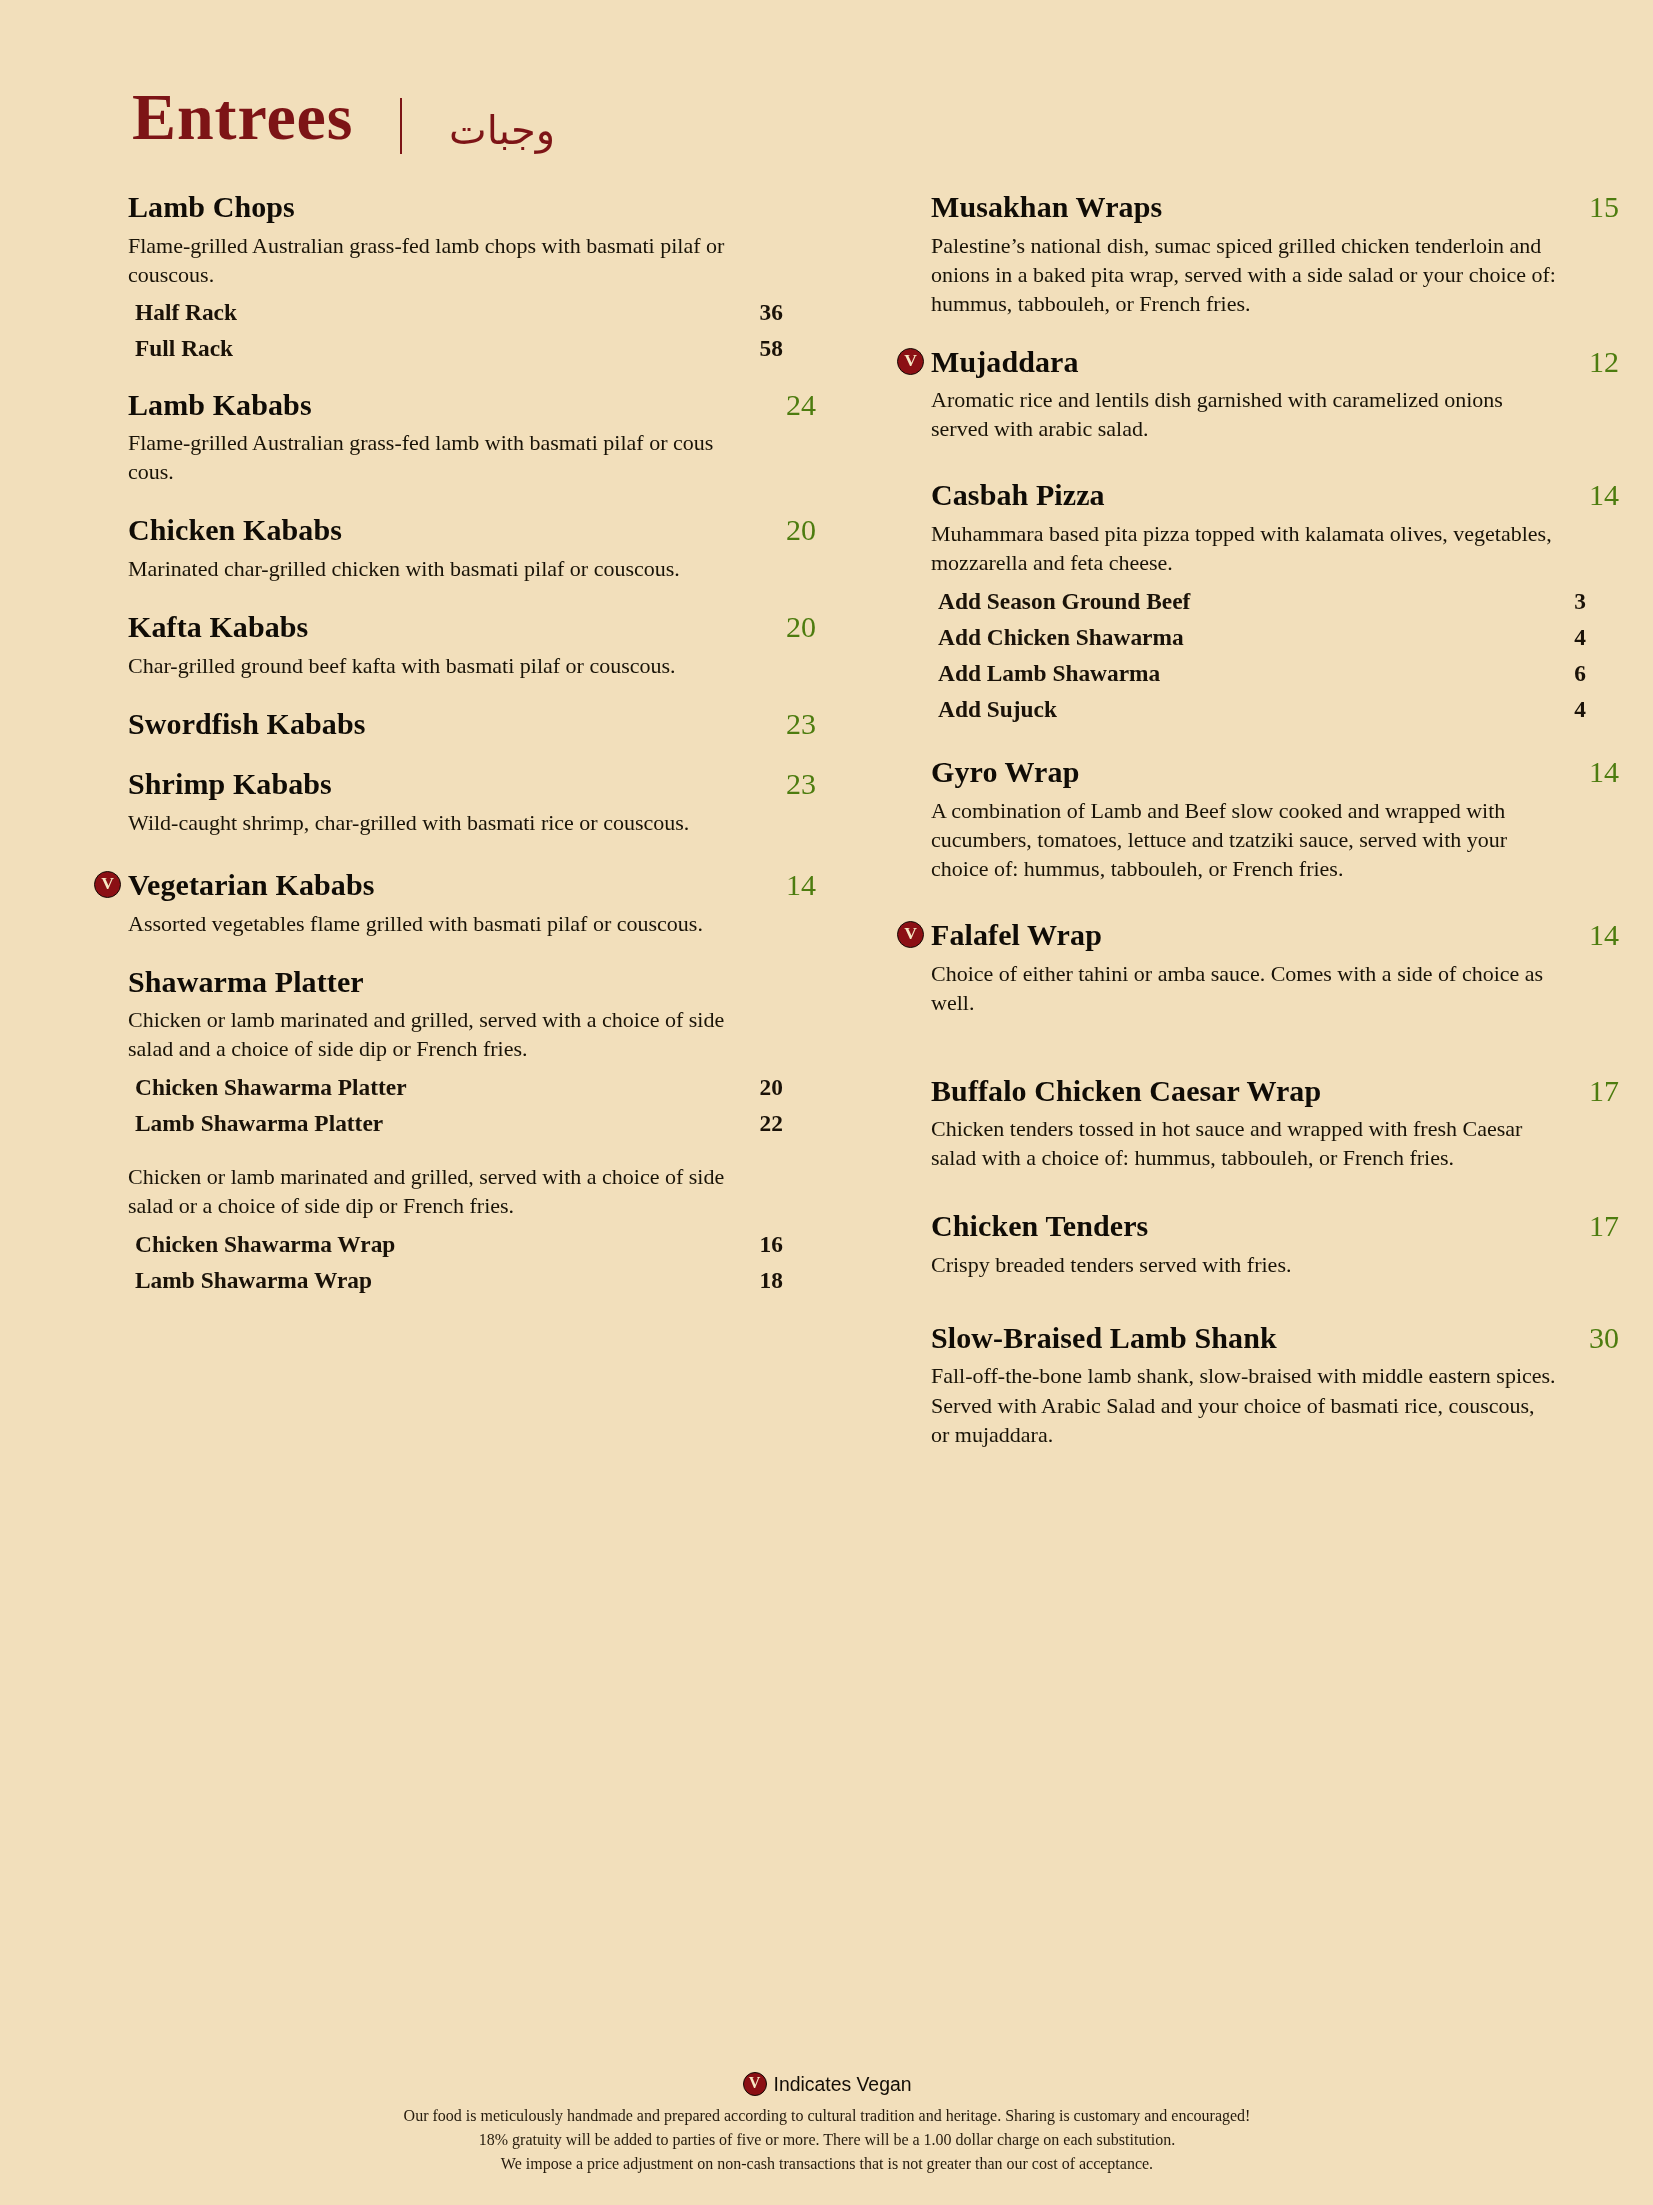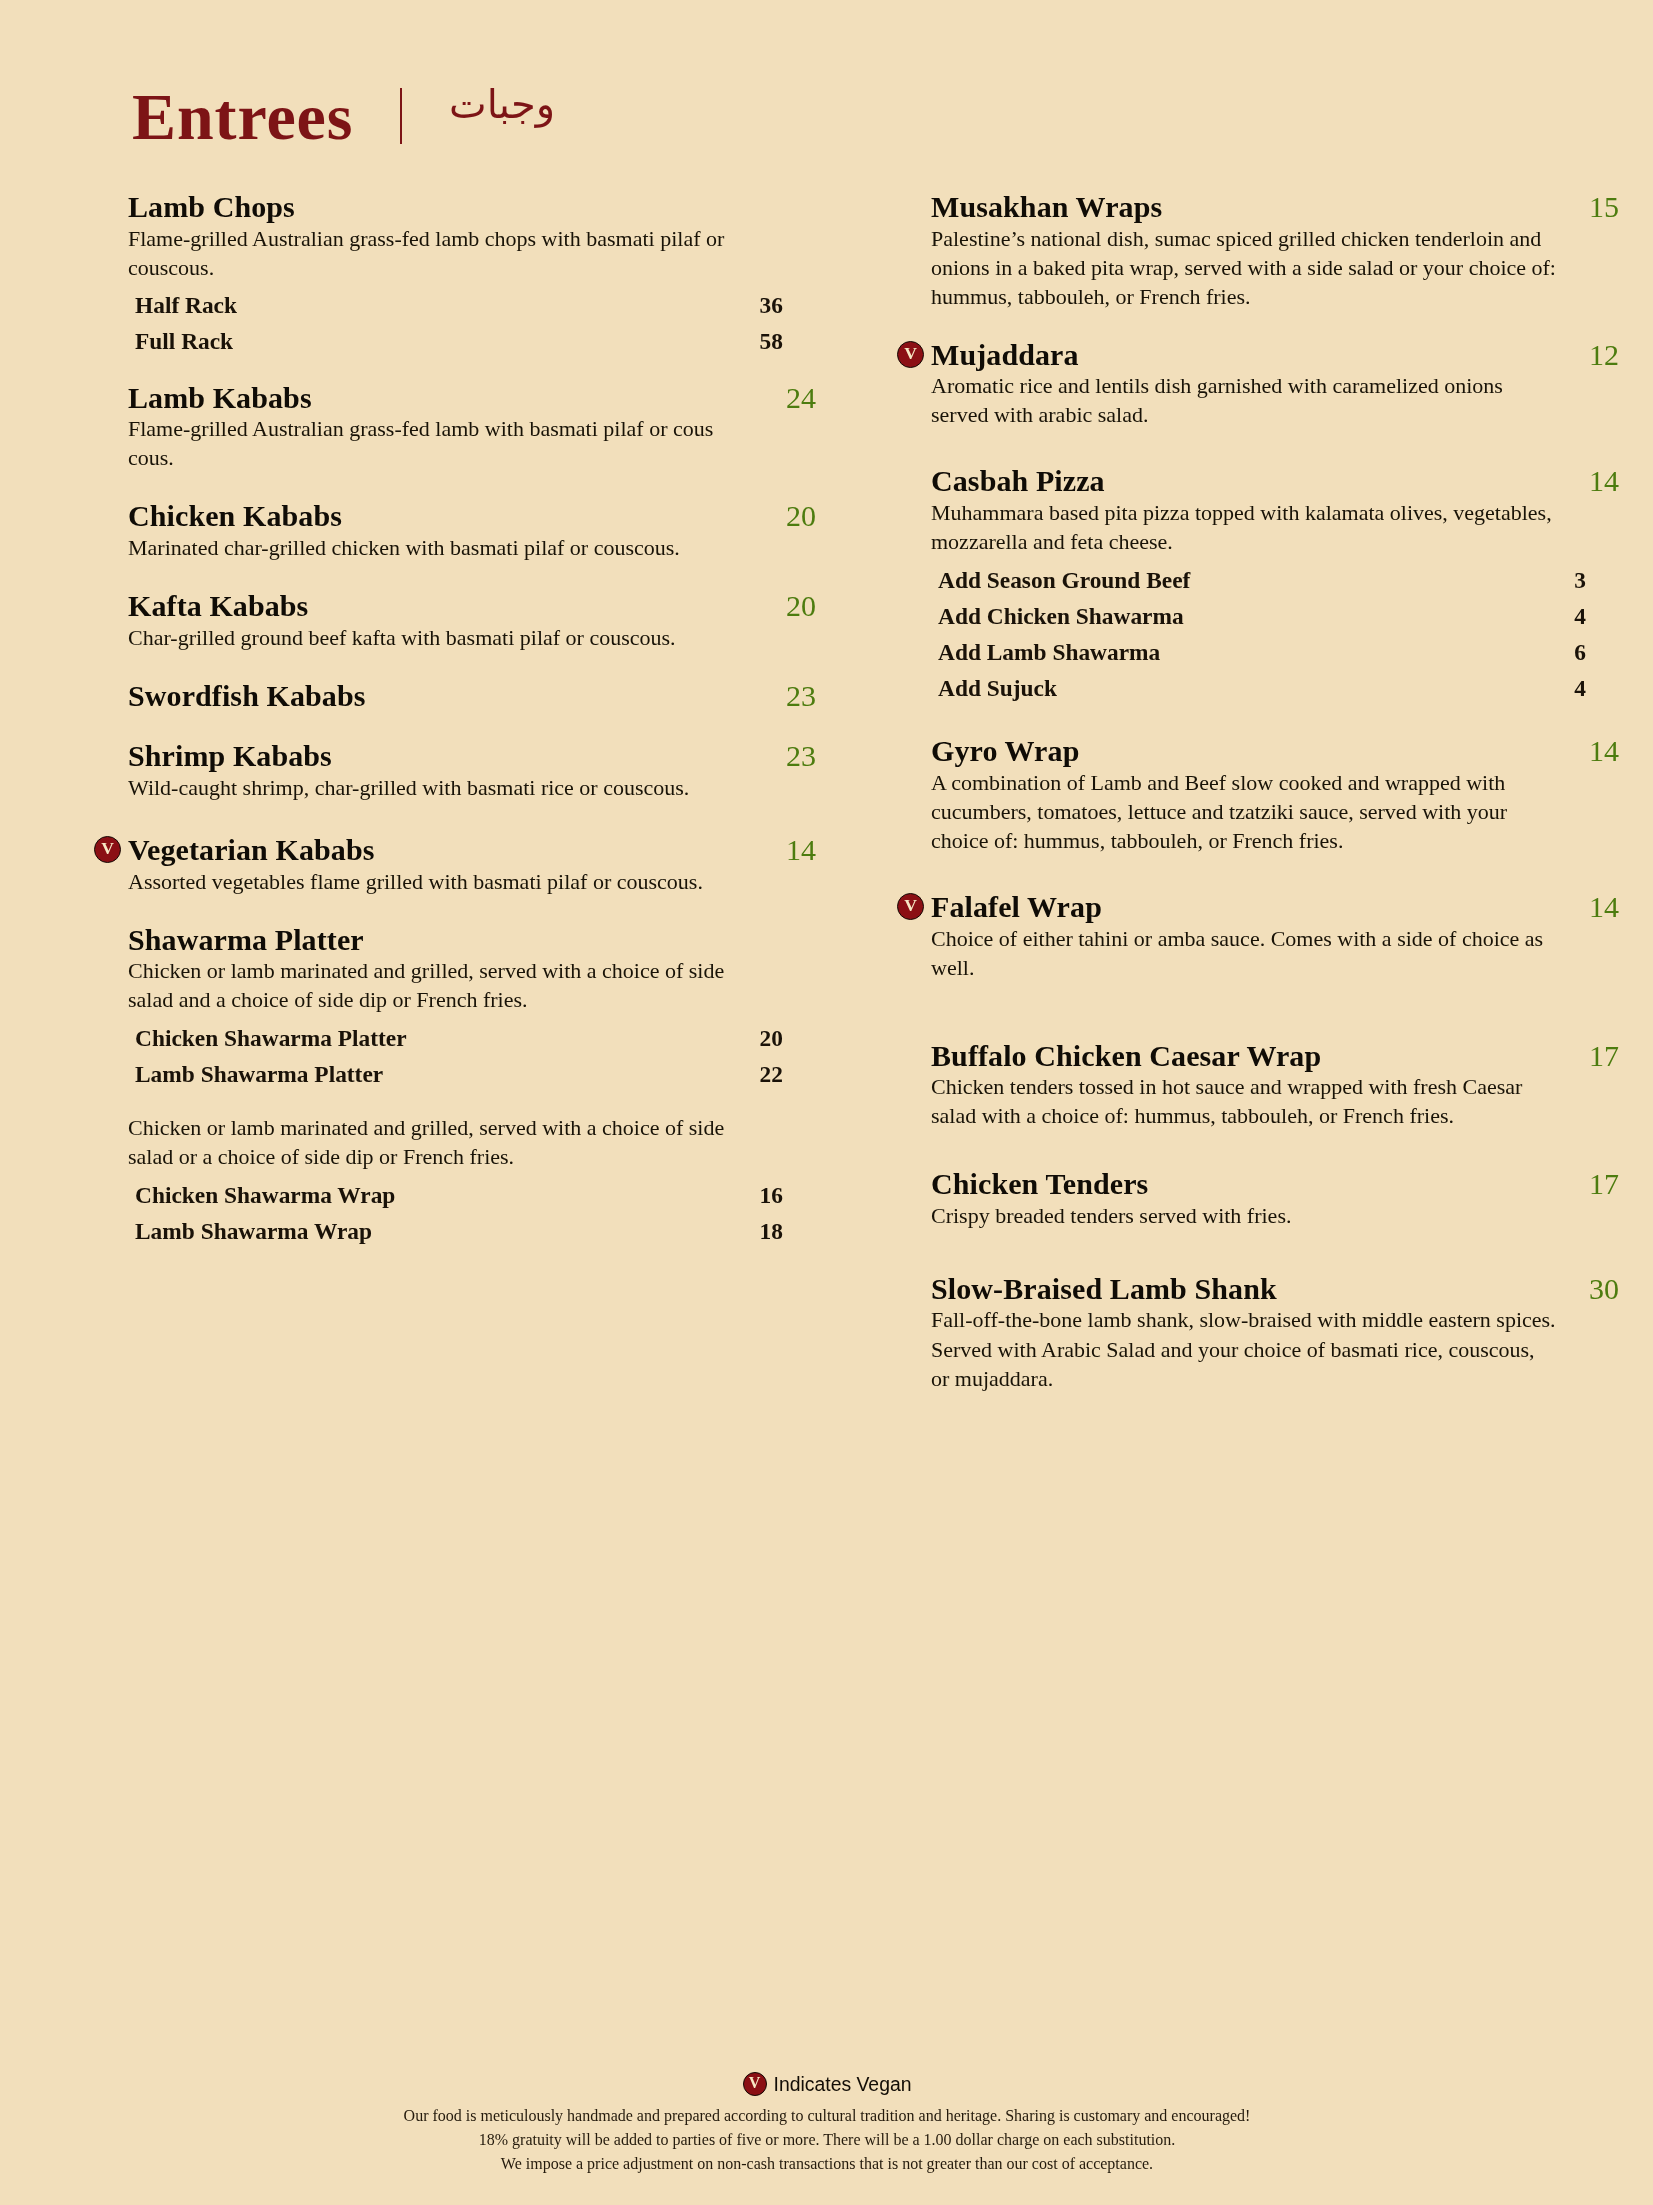--- a/index.html
+++ b/index.html
@@ -26,21 +26,21 @@
   
   .header {
     position: relative;
     height: 185px;
   }
   .title-wrap {
     position: absolute;
     left: 132px;
     top: 84px;
     display: flex;
-    align-items: flex-start;
+    align-items: flex-end;
     gap: 35px;
   }
   .title-en {
     font-family: "Liberation Serif", serif;
     font-size: 66px;
     font-weight: bold;
     color: #7d1416;
     letter-spacing: 0.9px;
     line-height: 1;
   }
@@ -110,21 +110,21 @@
     line-height: 1.12;
     color: #4d7c0f;
     margin-left: 13.2px;
     white-space: nowrap;
   }
   .item-desc {
     font-family: "Liberation Serif", serif;
     font-size: 22px;
     line-height: 1.32;
     color: #191307;
-    margin-top: 0;
+    margin-top: 7px;
     max-width: 626px;
   }
   .sub-list {
     margin-top: 11.5px;
     margin-left: 7px;
   }
   .sub-row {
     display: flex;
     justify-content: space-between;
     align-items: baseline;

